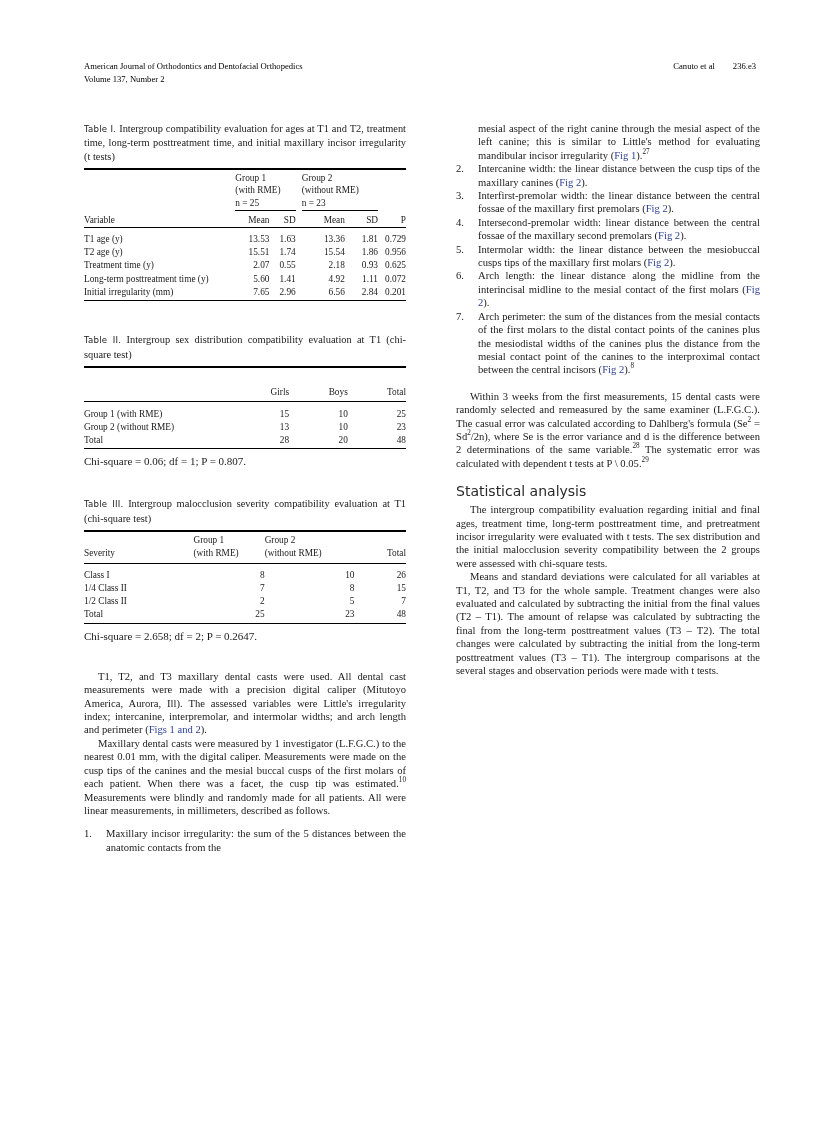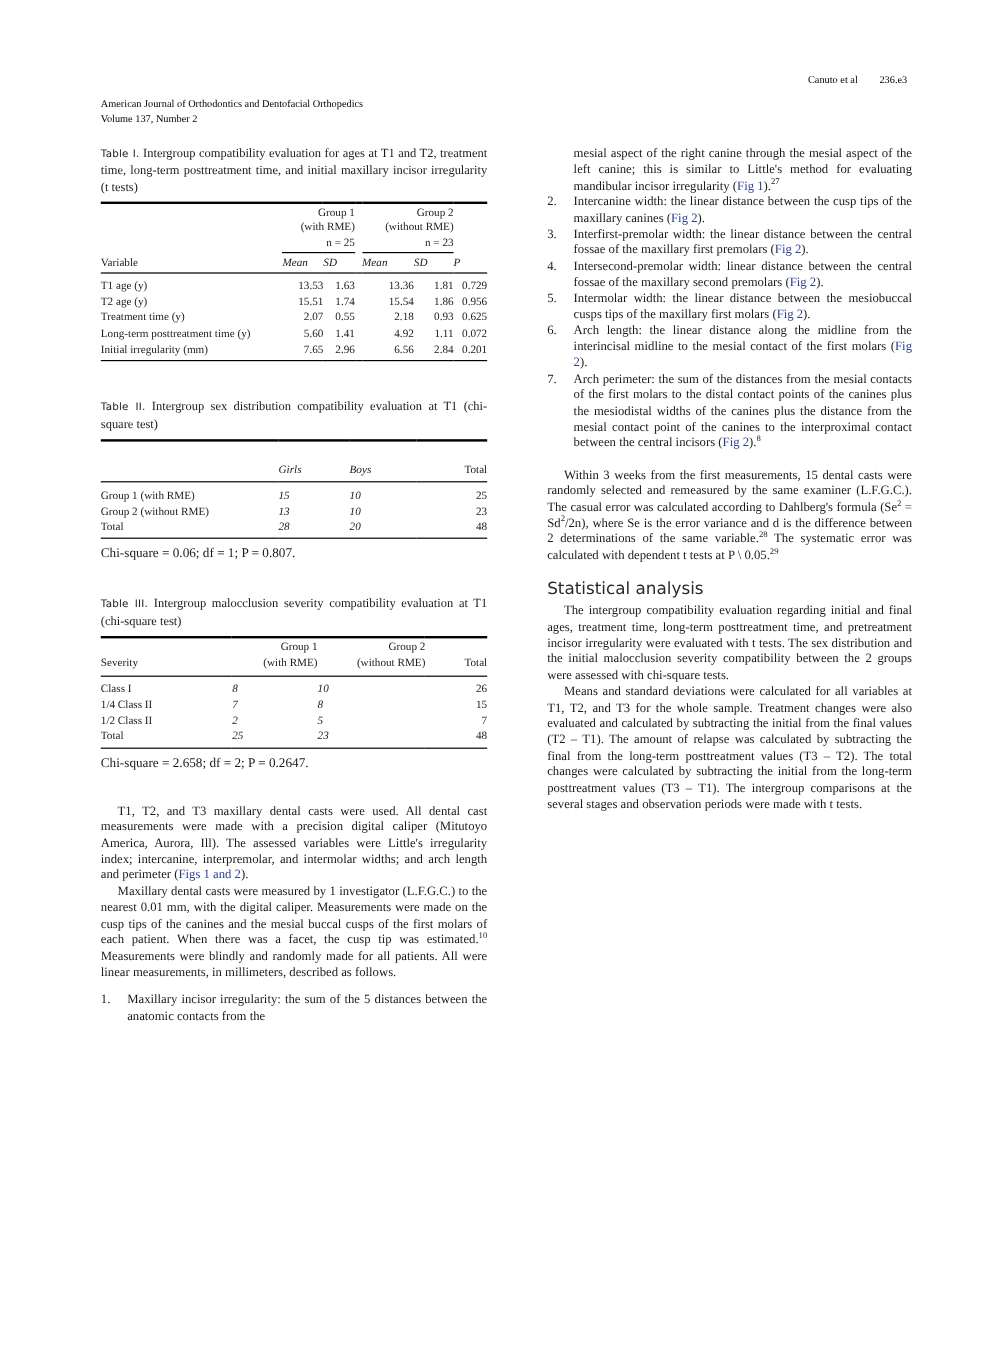--- a/index.html
+++ b/index.html
@@ -26,21 +26,20 @@
     left: 84px;
     top: 60px;
     width: 672px;
     font-size: 8.6px;
     line-height: 12.5px;
     color: #000;
   }
   .runhead-left {
     float: left;
     text-align: left;
-    margin-top: 20px;
   }
   .runhead-right {
     float: right;
     text-align: right;
   }
   .runhead-right .authors { margin-right: 18px; text-align: right; }
   .runhead .clear { clear: both; }
 
   
   .col-left {
@@ -97,23 +96,23 @@
   table.data td, table.data th {
     padding: 0.4px 0;
     font-weight: normal;
     vertical-align: bottom;
     white-space: nowrap;
   }
   .rule-top td { border-top: 2.2px solid #000; }
   .rule-head td { border-bottom: 1.6px solid #000; }
   .rule-bottom td { border-bottom: 1.6px solid #000; }
   .num { text-align: right; }
-  .ctr { text-align: left; font-style: italic; }
+  .ctr { text-align: right; }
   .grouphead {
-    text-align: right;
+    text-align: left;
     font-size: 9.3px;
     line-height: 11.4px;
     margin-top: 16px;
   }
   .subrule {
     border-bottom: 1.3px solid #000;
   }
   .spacer-row td { height: 4px; }
   .tbl-note {
     margin-top: 6px;

